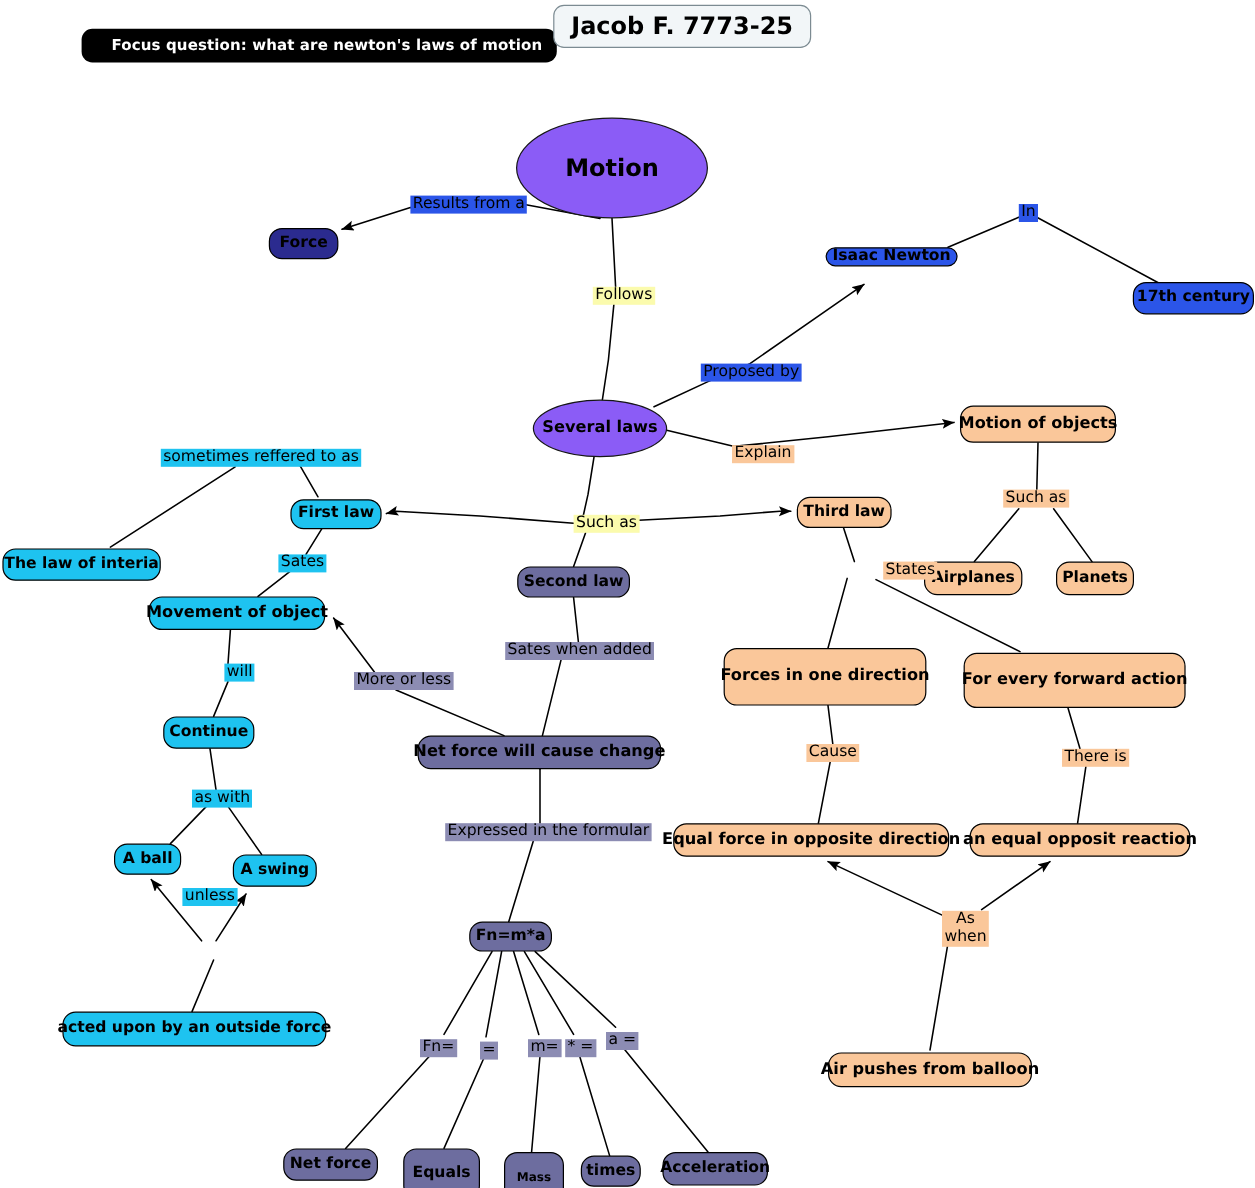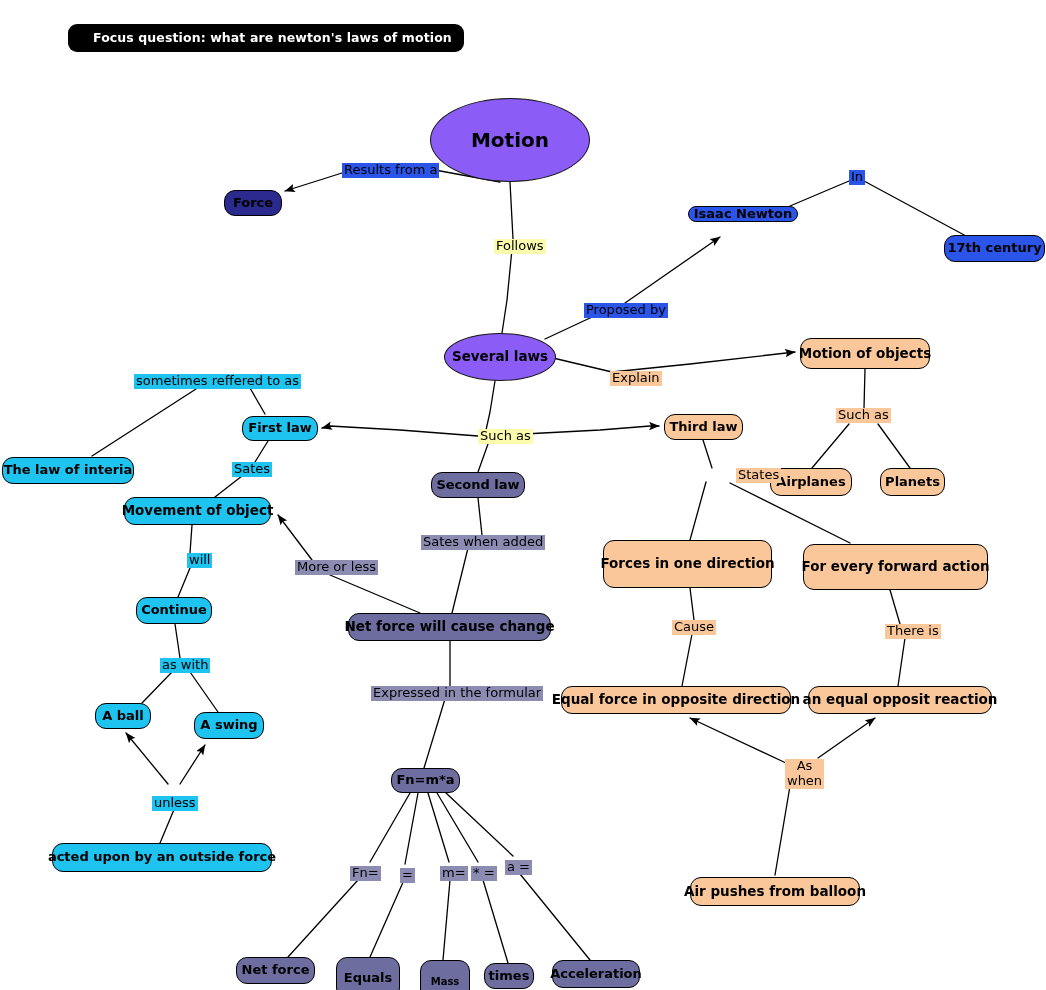--- a/index.html
+++ b/index.html
@@ -155,20 +155,21 @@
         <polyline points="890,590 900,624" stroke-linejoin="round" stroke-linecap="round"></polyline>
         <polyline points="905,638 898,686" stroke-linejoin="round" stroke-linecap="round"></polyline>
         <polyline points="786,763 690,718" stroke-linejoin="round" stroke-linecap="round" marker-end="url(#arrowhead)"></polyline>
         <polyline points="818,758 875,718" stroke-linejoin="round" stroke-linecap="round" marker-end="url(#arrowhead)"></polyline>
         <polyline points="790,786 775,875" stroke-linejoin="round" stroke-linecap="round"></polyline>
       </g>
   </svg>
 
   <div class="focus-banner" style="left:68px; top:24px;padding-left:25px;">Focus question: what are newton's laws of motion</div>
 
+  <div class="author-box" style="left:461px; top:4px;">Jacob F. 7773-25</div>
 
   <div id="node-layer">
       <div class="node n-yellow ellipse" style="left: 430px; top: 98px; width: 160px; height: 84px; font-size: 20px;">Motion</div>
       <div class="node n-navy" style="left: 224px; top: 190px; width: 58px; height: 26px; font-size: 13px;">Force</div>
       <div class="node n-yellow ellipse" style="left: 444px; top: 333px; width: 112px; height: 48px; font-size: 13.5px;">Several laws</div>
       <div class="node n-blue" style="left: 688px; top: 206px; width: 110px; height: 16px; font-size: 13px;">Isaac Newton</div>
       <div class="node n-blue" style="left: 944px; top: 235px; width: 101px; height: 27px; font-size: 13px;">17th century</div>
       <div class="node n-peach" style="left: 800px; top: 338px; width: 130px; height: 31px; font-size: 13.5px;">Motion of objects</div>
       <div class="node n-peach" style="left: 770px; top: 468px; width: 82px; height: 28px; font-size: 13px;">Airplanes</div>
       <div class="node n-peach" style="left: 880px; top: 468px; width: 65px; height: 28px; font-size: 13px;">Planets</div>
@@ -197,21 +198,21 @@
       <div class="lbl l-yellow" style="left: 494px; top: 239px;">Follows</div>
       <div class="lbl l-blue" style="left: 584px; top: 303px;">Proposed by</div>
       <div class="lbl l-blue" style="left: 849px; top: 170px;">In</div>
       <div class="lbl l-peach" style="left: 610px; top: 371px;">Explain</div>
       <div class="lbl l-peach" style="left: 836px; top: 408px;">Such as</div>
       <div class="lbl l-yellow" style="left: 478px; top: 429px;">Such as</div>
       <div class="lbl l-cyan" style="left: 134px; top: 374px;">sometimes reffered to as</div>
       <div class="lbl l-cyan" style="left: 232px; top: 462px;">Sates</div>
       <div class="lbl l-cyan" style="left: 187px; top: 553px;">will</div>
       <div class="lbl l-cyan" style="left: 160px; top: 658px; text-align: right;">as with</div>
-      <div class="lbl l-cyan" style="left: 152px; top: 796px;">unless</div>
+      <div class="lbl l-cyan" style="left: 152px; top: 740px;">unless</div>
       <div class="lbl l-slate" style="left: 295px; top: 560px;">More or less</div>
       <div class="lbl l-slate" style="left: 421px; top: 535px;">Sates when added</div>
       <div class="lbl l-slate" style="left: 371px; top: 686px;">Expressed in the formular</div>
       <div class="lbl l-slate" style="left: 350px; top: 866px;">Fn=</div>
       <div class="lbl l-slate" style="left: 400px; top: 868px;">=</div>
       <div class="lbl l-slate" style="left: 440px; top: 866px;">m=</div>
       <div class="lbl l-slate" style="left: 471px; top: 866px;">* =</div>
       <div class="lbl l-slate" style="left: 505px; top: 860px;">a =</div>
       <div class="lbl l-peach" style="left: 692px; top: 468px; margin-left: 44px;">States</div>
       <div class="lbl l-peach" style="left: 672px; top: 620px;">Cause</div>

